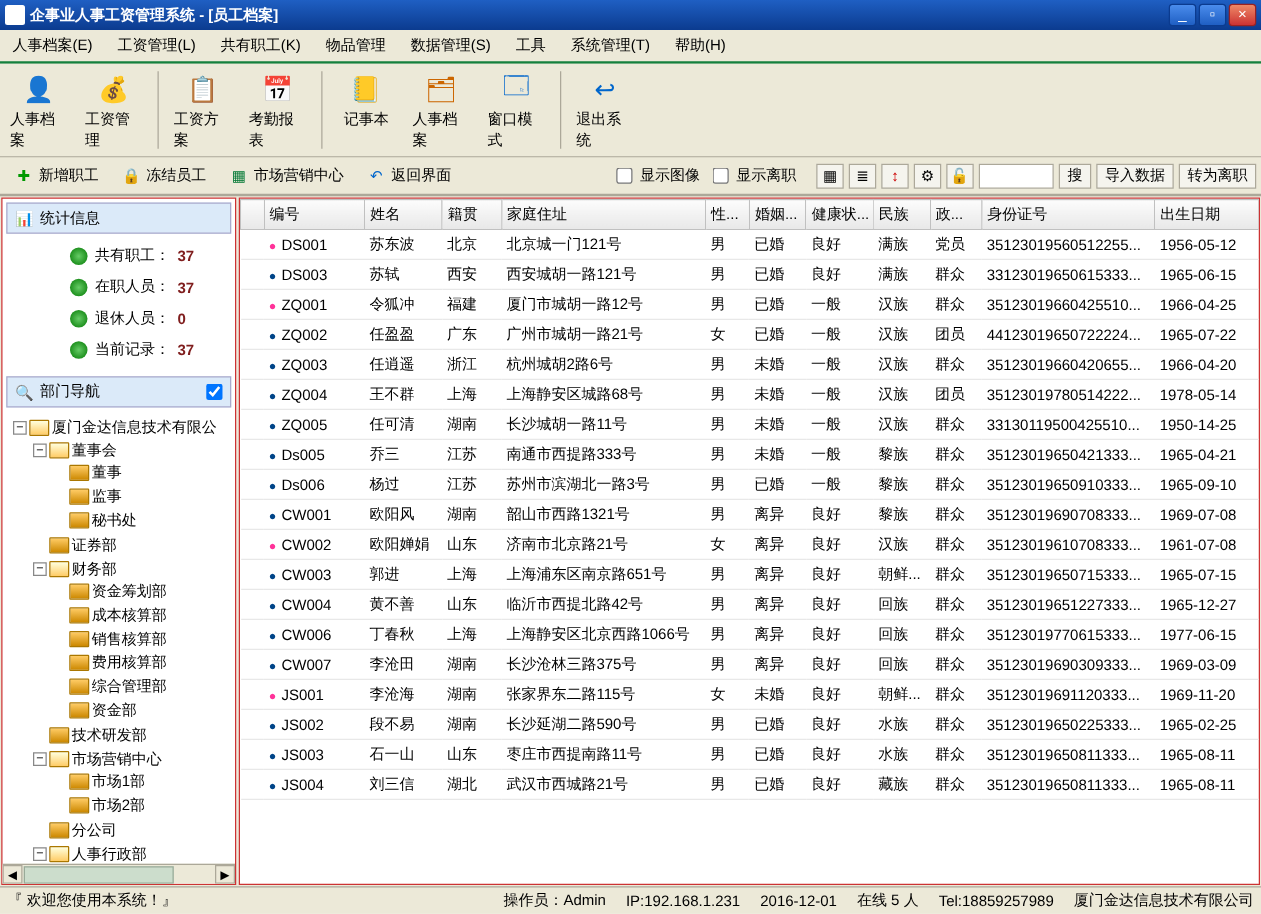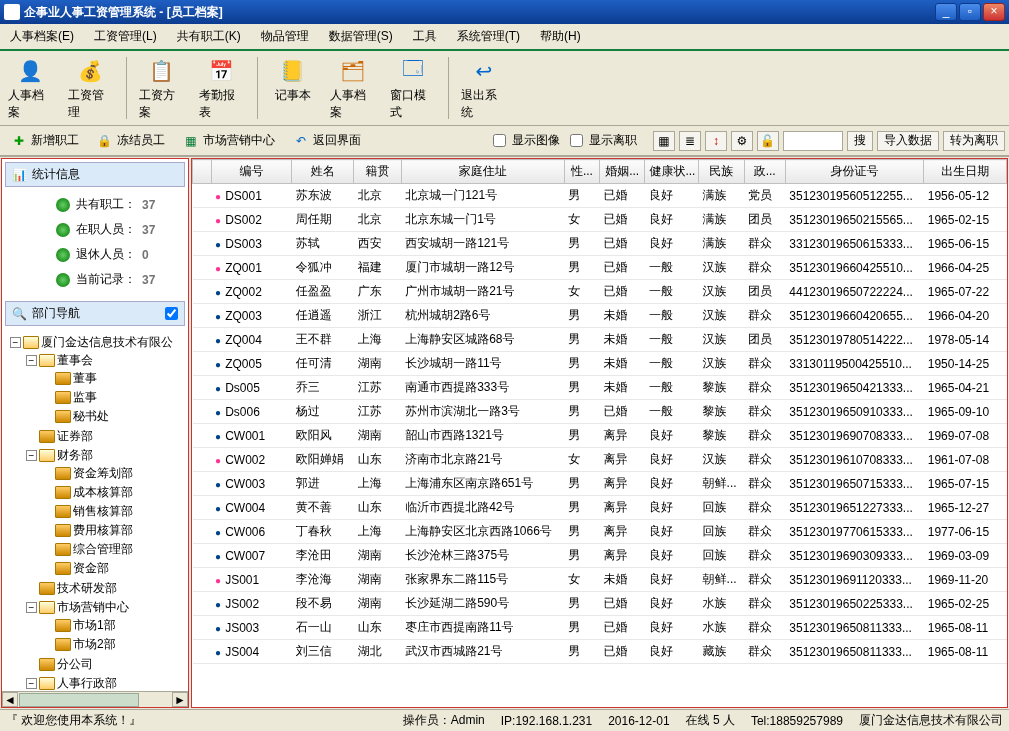--- a/index.html
+++ b/index.html
@@ -44,40 +44,40 @@
 .content { flex:1; display:flex; border-top:1px solid #aca899; overflow:hidden;}
 .left { width:188px; border:1px solid #c33; background:#fff; display:flex; flex-direction:column; overflow:hidden; margin:1px;}
 .right { flex:1; border:1px solid #c33; background:#fff; overflow:hidden; margin:1px; display:flex; flex-direction:column;}
 
 
 .left .panel-header { background:#dbeaf9; border:1px solid #aac; padding:3px 6px; display:flex; align-items:center; gap:4px; margin:3px;}
 .left .panel-header .hicon { width:16px; height:16px; display:inline-flex; align-items:center; justify-content:center;}
 .left .statlist { padding:2px 8px 6px 14px;margin-left:40px; }
 .left .statitem { display:flex; align-items:center; gap:6px; padding:4px 0;}
 .left .statitem .dot { width:14px; height:14px; border-radius:50%; background:radial-gradient(#6c6,#070); display:inline-block;}
-.left .statitem .cnt { color:#737373; font-weight:bold;}
+.left .statitem .cnt { color:#7f1d1d; font-weight:bold;}
 
 
 .tree { overflow-y:auto; flex:1; padding:4px 0 4px 4px;}
 .tree ul { list-style:none; padding-left:16px;}
 .tree > ul { padding-left:4px;}
 .tree li { padding:1px 0; white-space:nowrap;}
 .tree .node { display:flex; align-items:center; gap:2px;}
 .tree .expander { width:11px; height:11px; border:1px solid #888; background:#fff; text-align:center; line-height:9px; font-size:10px; display:inline-block;}
 .tree .noexp { width:11px; display:inline-block;}
 .tree .folder { width:16px; height:13px; background:linear-gradient(#fc6,#c80); border-radius:1px; display:inline-block; border:1px solid #a70;}
 .tree .folder.open { background:linear-gradient(#ffd,#fc6);}
 .left .hscroll { height:16px; background:#ece9d8; border-top:1px solid #aca899; display:flex;}
 .left .hscroll .bar{ height:14px; width:120px; background:#cdc; border:1px solid #9a9; margin:1px;}
 .left .hscroll .arr{ width:16px; text-align:center; background:#ece9d8; border:1px solid #aca899;}
 
 
 .tablewrap { flex:1; overflow:auto;}
 table { border-collapse: collapse; width: 100%; table-layout:fixed;}
-th { background: linear-gradient(#fcfcfc,#e8e8e8); border:1px solid #c0c0c0; padding:3px 4px; text-align:center; font-weight:normal; position:sticky; top:0; white-space:nowrap; overflow:hidden;}
+th { background: linear-gradient(#fcfcfc,#e8e8e8); border:1px solid #c0c0c0; padding:3px 4px; text-align:left; font-weight:normal; position:sticky; top:0; white-space:nowrap; overflow:hidden;}
 td { border-bottom:1px solid #e8e8e8; padding:3px 4px; white-space:nowrap; overflow:hidden; text-overflow:ellipsis;}
 td.bul::before { content:"●"; font-size:10px; margin-right:4px;}
 td.bul.pink::before{ color:#f39;}
 td.bul.navy::before{ color:#048;}
 
 
 .statusbar { height:22px; background:#ece9d8; border-top:1px solid #aca899; display:flex; align-items:center; padding:0 6px; gap:16px;}
 .statusbar .grow { flex:1;}
 .green-check{ color:#090;}
 .navcheck{ margin-left:auto;}
@@ -394,34 +394,20 @@
               <td data-name="cell">男</td>
               <td data-name="cell">已婚</td>
               <td data-name="cell">良好</td>
               <td data-name="cell">满族</td>
               <td data-name="cell">党员</td>
               <td data-name="cell">35123019560512255...</td>
               <td data-name="cell">1956-05-12</td>
             </tr>
             <tr data-name="table-row">
               <td style="width: 18px;"></td>
-              <td class="bul pink" data-name="cell">DS002</td>
-              <td data-name="cell">周任期</td>
-              <td data-name="cell">北京</td>
-              <td data-name="cell">北京东城一门1号</td>
-              <td data-name="cell">女</td>
-              <td data-name="cell">已婚</td>
-              <td data-name="cell">良好</td>
-              <td data-name="cell">满族</td>
-              <td data-name="cell">团员</td>
-              <td data-name="cell">35123019650215565...</td>
-              <td data-name="cell">1965-02-15</td>
-            </tr>
-            <tr data-name="table-row">
-              <td style="width: 18px;"></td>
               <td class="bul navy" data-name="cell">DS003</td>
               <td data-name="cell">苏轼</td>
               <td data-name="cell">西安</td>
               <td data-name="cell">西安城胡一路121号</td>
               <td data-name="cell">男</td>
               <td data-name="cell">已婚</td>
               <td data-name="cell">良好</td>
               <td data-name="cell">满族</td>
               <td data-name="cell">群众</td>
               <td data-name="cell">33123019650615333...</td>

